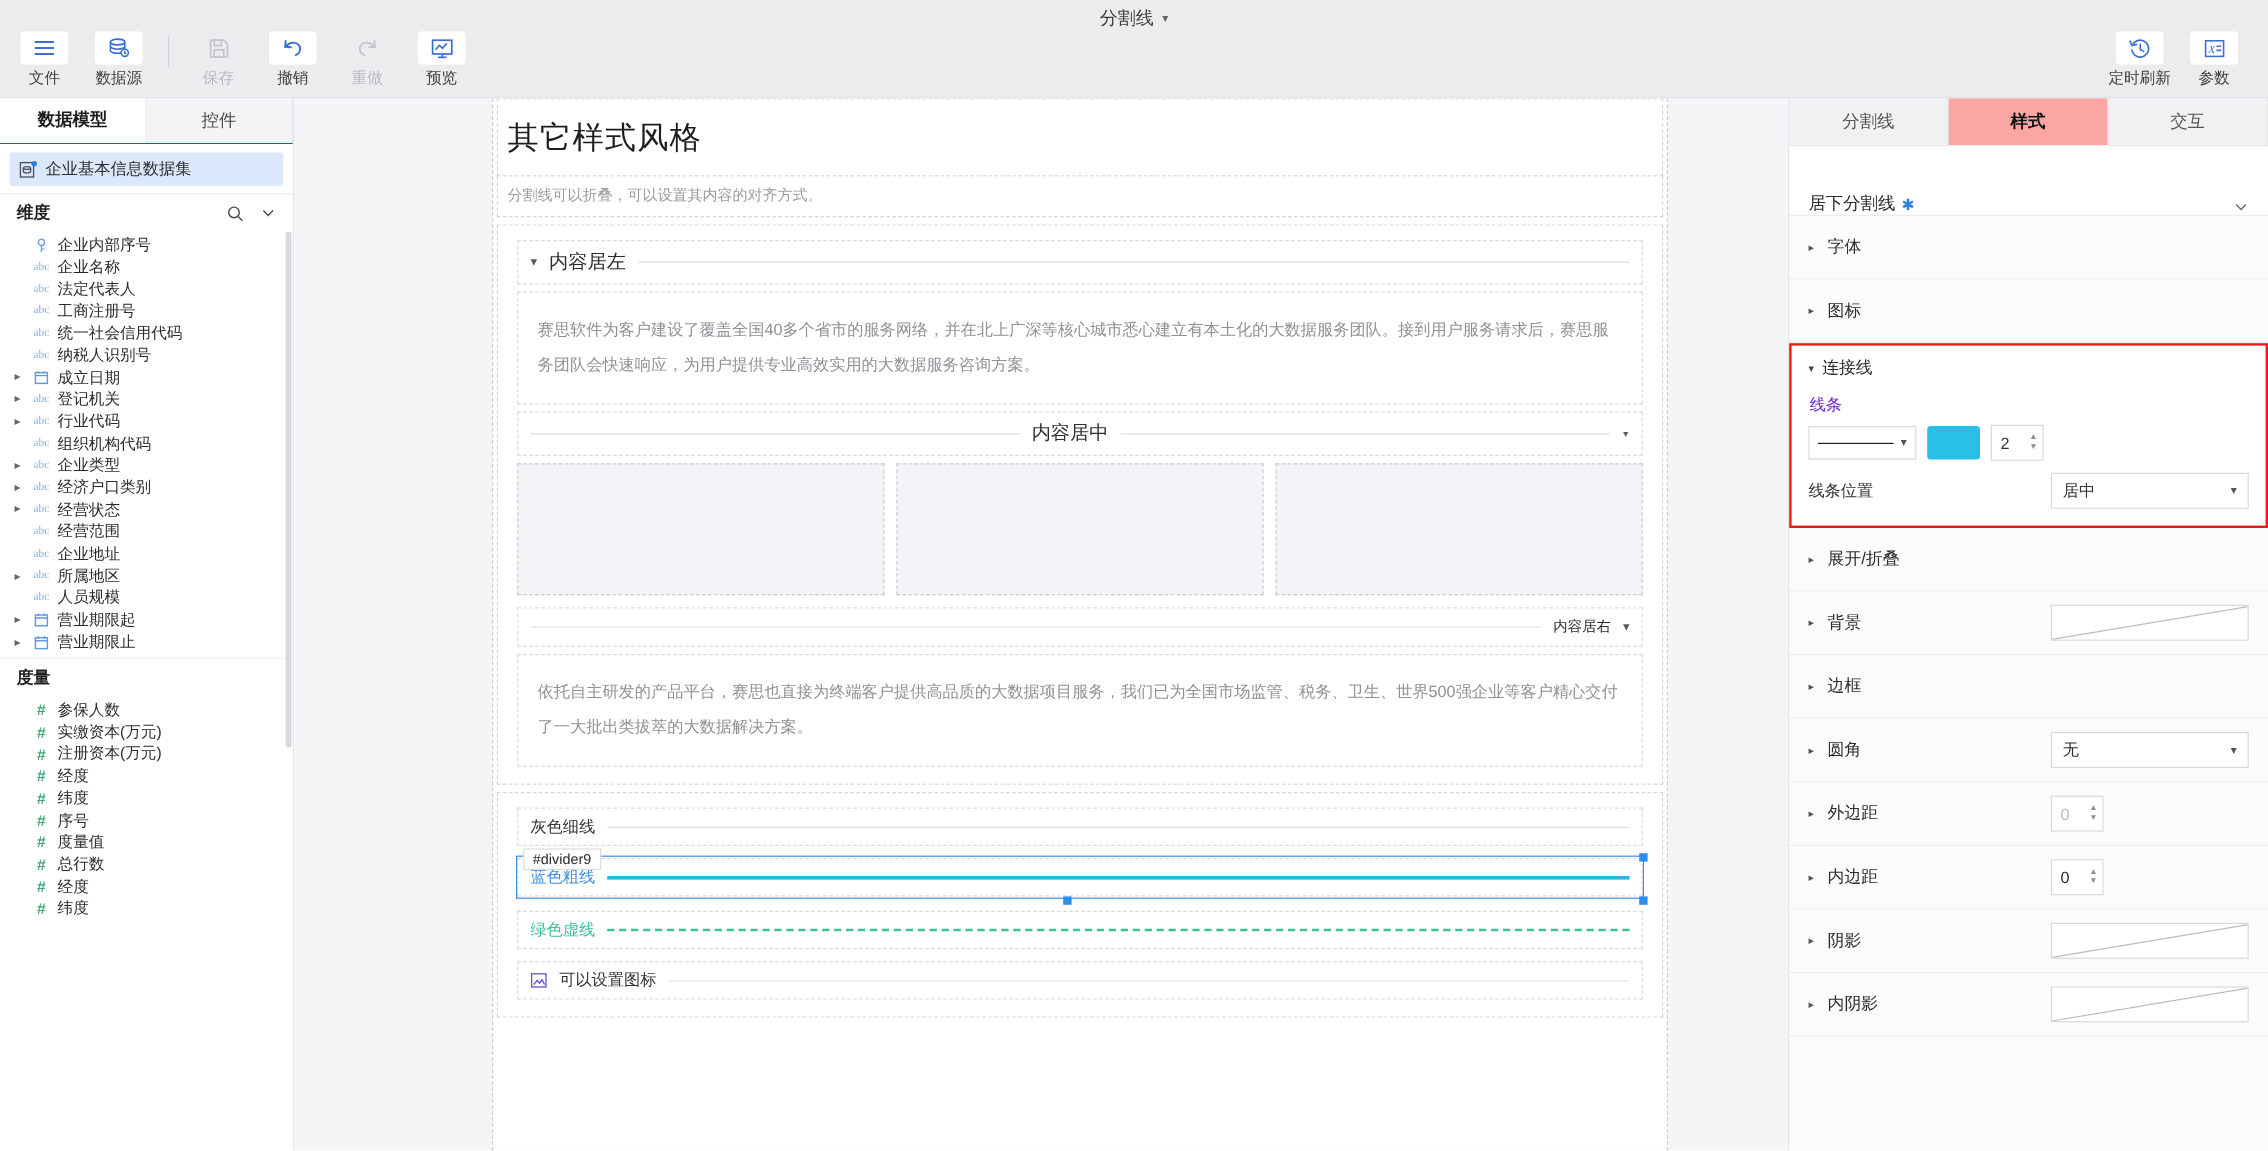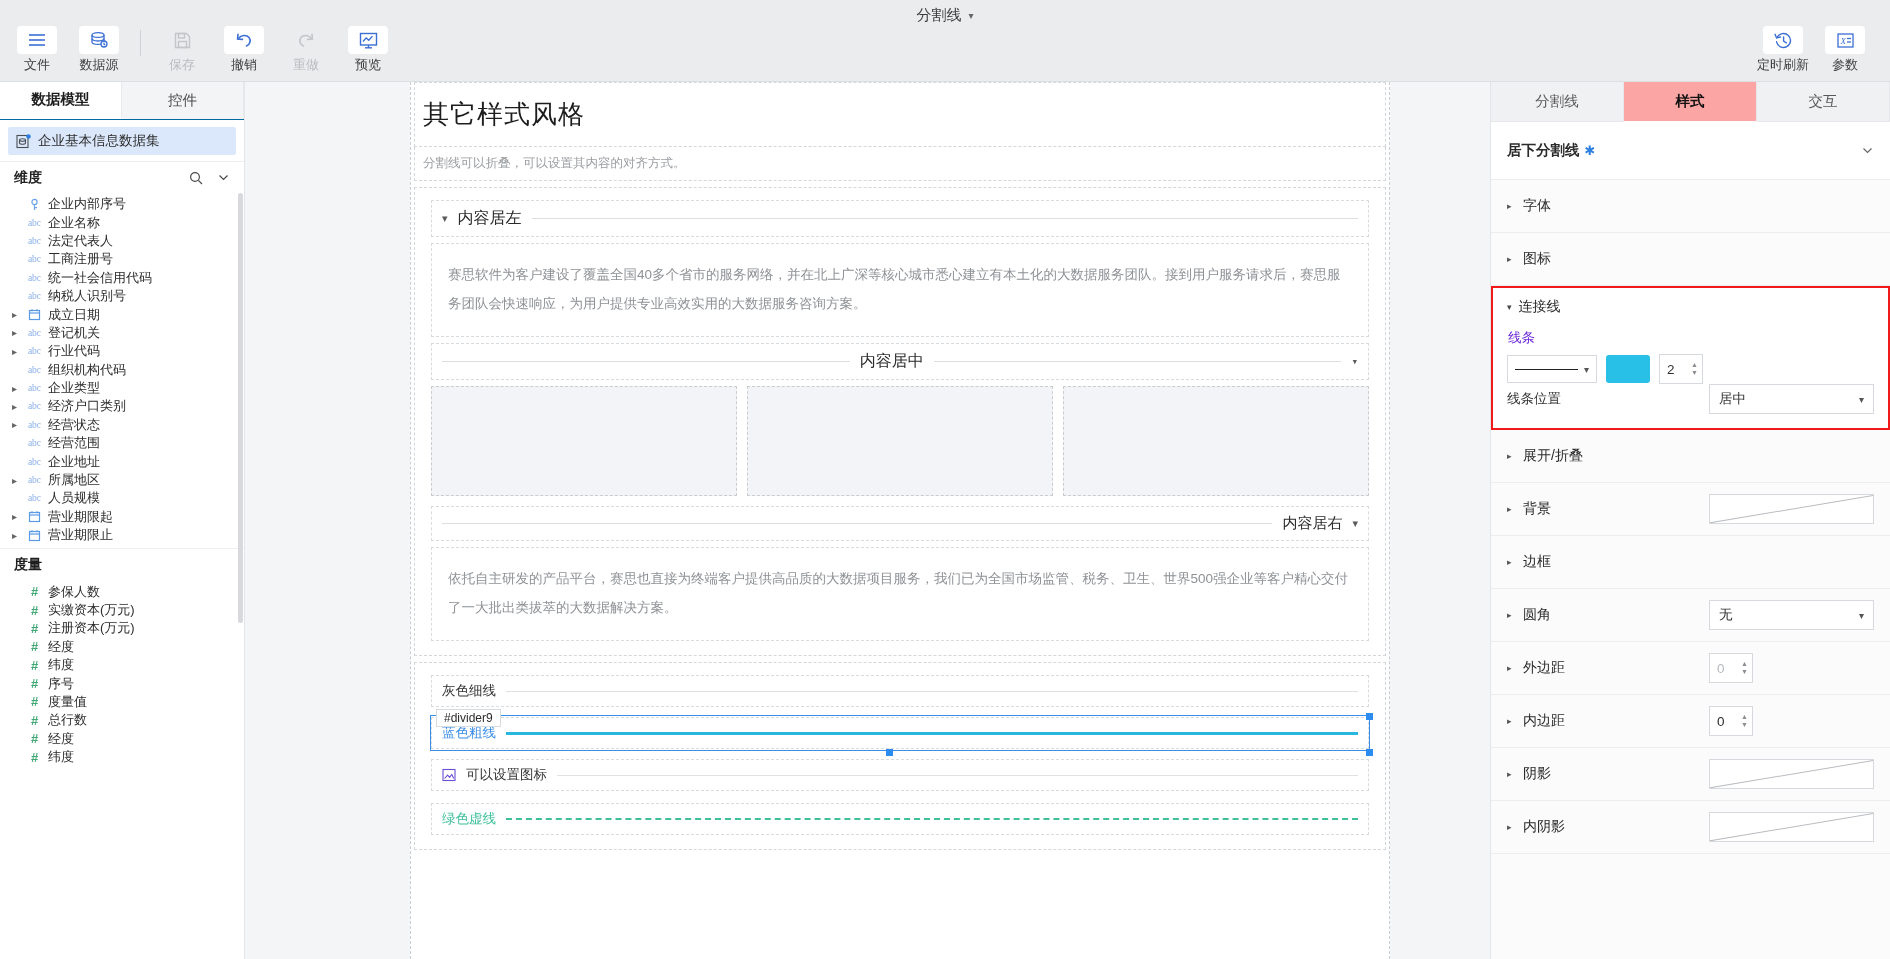--- a/index.html
+++ b/index.html
@@ -147,22 +147,22 @@
     display:flex; flex-direction:column;
   }
   .rp-tabs { display:flex; height:40px; }
   .rp-tab {
     flex:1; display:flex; align-items:center; justify-content:center;
     font-size:14.5px; color:#575757; background:#f0f1f3;
     border-right:1px solid #e5e7ea; border-bottom:1px solid #e5e7ea; cursor:pointer;
   }
   .rp-tab.active { background:#fca5a5; color:#111; font-weight:bold; border-bottom:1px solid #fff;}
   .rp-head {
-    height:58px; display:flex; align-items:center; padding:0 16px;
-    font-size:14.5px; color:#2b2b2b; border-bottom:1px solid #ededef; background:#fff;font-weight:bold;
+    height:58px; display:flex; align-items:flex-end; padding:0 16px;
+    font-size:14.5px; color:#2b2b2b; border-bottom:1px solid #ededef; background:#fff;
   }
   .rp-head .star { color:#2f7fe0; margin-left:5px; font-size:13px;}
   .rp-head .sp { flex:1; }
   .rp-row {
     min-height:53px; display:flex; align-items:center; padding:0 16px;
     border-bottom:1px solid #ededef; font-size:14px; color:#2b2b2b; background:#fbfbfc;
     cursor:pointer;
   }
   .rp-row .tri { width:16px; color:#555; font-size:9px; }
   .rp-row .nm { flex:0 0 auto; }
@@ -196,21 +196,21 @@
   .conn-title { font-size:14px; color:#2b2b2b; display:flex; align-items:center; gap:7px;}
   .conn-title .tri { font-size:9px; color:#444; }
   .conn-sub { font-size:13.5px; color:#6d28d9; margin:13px 0 7px 1px;}
   .conn-ctrls { display:flex; align-items:center; gap:9px; }
   .style-sel {
     width:90px; height:28px; border:1px solid #d6d9dd; background:#fff;
     display:flex; align-items:center; padding:0 7px; gap:6px;
   }
   .style-sel .ln { flex:1; height:1px; background:#222; }
   .swatch { width:44px; height:28px; background:#29c0e8; border-radius:3px; }
-  .conn-row2 { display:flex; align-items:center; gap:10px; }
+  .conn-row2 { display:flex; align-items:center; gap:10px; margin-top:10px;}
   .conn-row2 .lb { font-size:13.5px; }
   .pos-sel {
     width:165px; height:30px; border:1px solid #d6d9dd; background:#fff;
     display:flex; align-items:center; padding:0 9px; font-size:13.5px; margin-left:auto;
   }
   .pos-sel .cv { flex:1; }
 </style>
 </head>
 <body>
 
@@ -645,21 +645,21 @@
           </div>
 
           <div class="cards">
             <div class="card"></div>
             <div class="card"></div>
             <div class="card"></div>
           </div>
 
           <div class="divider-row" style="margin-top:10px;">
             <span class="line"></span>
-            <span style="font-size:15px;">内容居右</span>
+            <span style="font-size:12px;">内容居右</span>
             <span class="dchev">▾</span>
           </div>
           <div class="para">依托自主研发的产品平台，赛思也直接为终端客户提供高品质的大数据项目服务，我们已为全国市场监管、税务、卫生、世界500强企业等客户精心交付了一大批出类拔萃的大数据解决方案。</div>
         </div>
 
 
         <div class="section">
           <div class="dem-row">
             <span class="dem-lbl">灰色细线</span>
             <span class="dem-line g-thin"></span>
@@ -668,36 +668,36 @@
           <div class="dem-row" style="margin-top:10px;">
             <span class="badge">#divider9</span>
             <span class="dem-lbl" style="color:#3a8ee6;">蓝色粗线</span>
             <span class="dem-line b-thick"></span>
             <span class="sel-outline"></span>
             <span class="hdl" style="left:48.5%; bottom:-8px;"></span>
             <span class="hdl" style="right:-5px; bottom:-8px;"></span>
             <span class="hdl" style="right:-5px; top:-5px;"></span>
           </div>
 
+          <div class="dem-row" style="margin-top:12px;">
+            <span class="dem-lbl" style="color:#3fbf9a;">绿色虚线</span>
+            <span class="dem-line g-dash"></span>
+          </div>
+
           <div class="dem-row" style="margin-top:10px;">
             <span>
               <svg width="14" height="14" viewBox="0 0 14 14">
                   <g fill="none" stroke="#6b4fd6" stroke-width="1.1">
                     <rect x="1" y="1.5" width="12" height="11"></rect>
                     <path d="M2.6 10.5l3-3.4 2 2.2 2.2-2.8 2 4"></path>
                   </g>
                 </svg>
             </span>
             <span class="dem-lbl">可以设置图标</span>
             <span class="dem-line g-thin"></span>
-          </div>
-
-          <div class="dem-row" style="margin-top:12px;">
-            <span class="dem-lbl" style="color:#3fbf9a;">绿色虚线</span>
-            <span class="dem-line g-dash"></span>
           </div>
         </div>
       </div>
     </div>
   </div>
 
   <div class="rightpanel">
     <div class="rp-tabs">
       <div class="rp-tab">
         <span>分割线</span>

